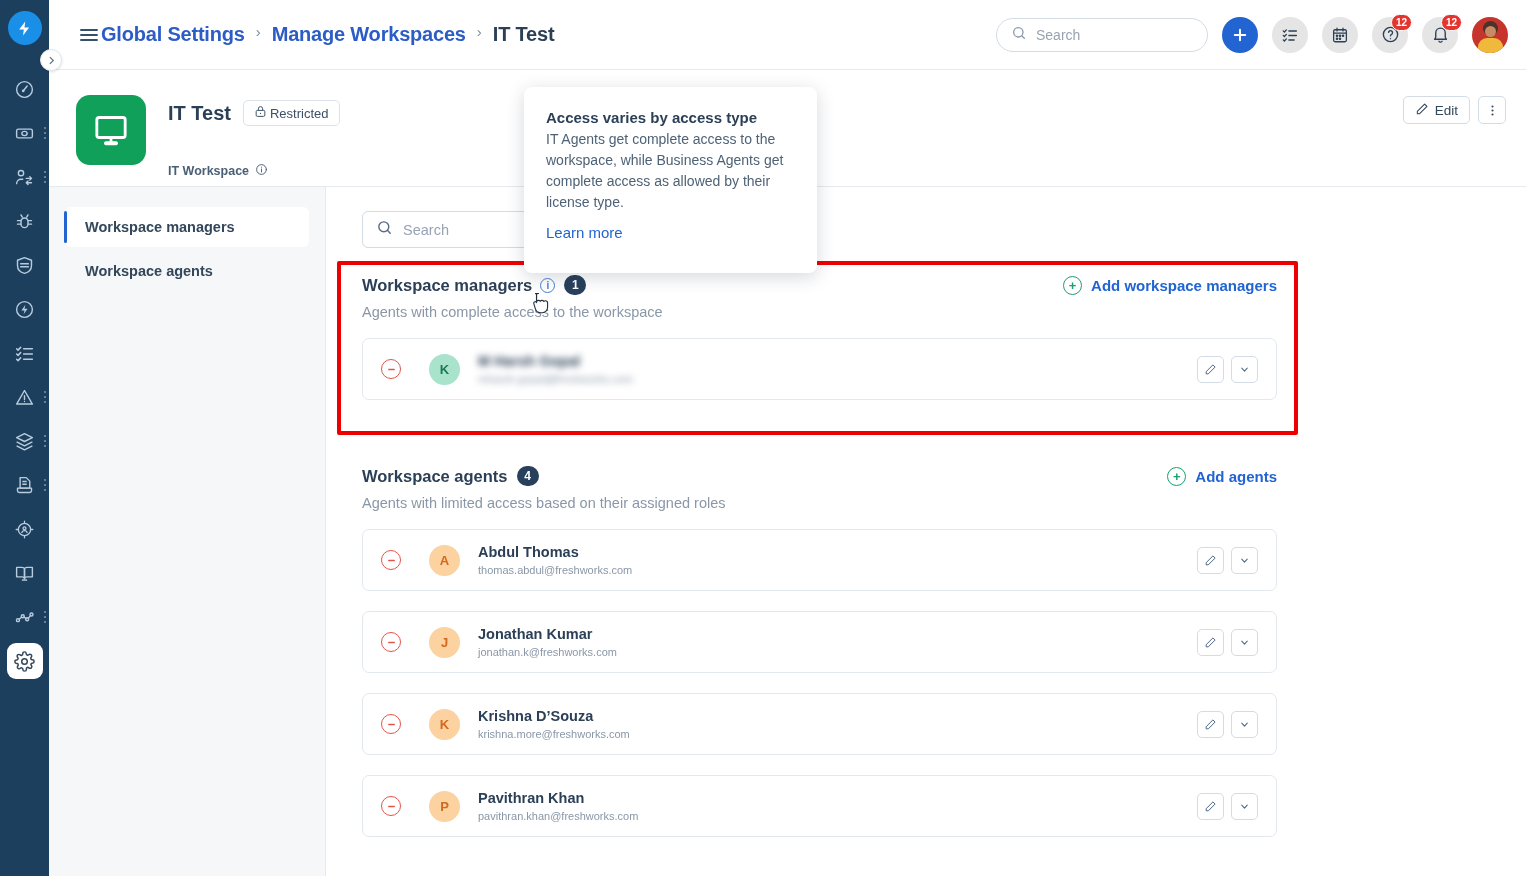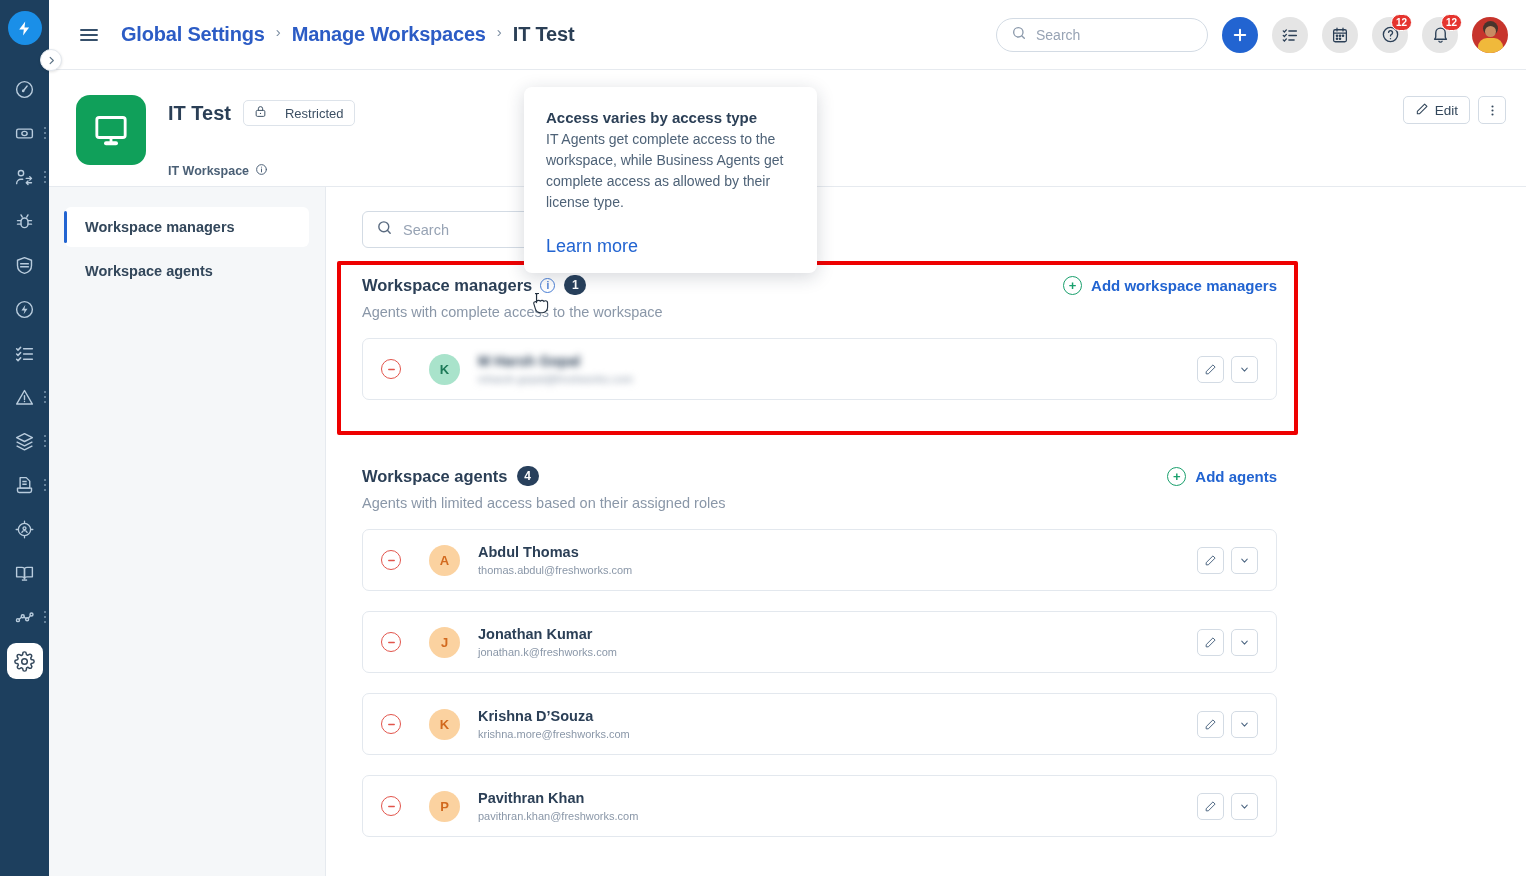--- a/index.html
+++ b/index.html
@@ -48,21 +48,21 @@
     box-shadow:0 1px 3px rgba(0,0,0,.12);
   }
 
   
   .topbar {
     position:absolute; left:49px; top:0; width:1477px; height:70px;
     background:#fff; border-bottom:1px solid #e6eaef;
     display:flex; align-items:center;
   }
   .hamburger { margin-left:28px; width:24px; height:24px; color:#36506b; cursor:pointer; }
-  .crumbs { display:flex; margin-left:20px; gap:11px; }
+  .crumbs { display:flex; gap:11px; }
   .crumb {
     font-size:20px; font-weight:bold; color:#2c5cc5; cursor:pointer;
     letter-spacing:-.2px;
   }
   .crumb.current { color:#2b3f56; cursor:default; }
   .crumb-sep { color:#7d8fa3; font-size:15px; }
 
   .topright { margin-left:auto; display:flex; align-items:center; gap:14px; margin-right:18px; }
   .searchbox {
     width:212px; height:34px; border:1px solid #d3dbe4; border-radius:18px;
@@ -99,21 +99,21 @@
   }
   .ws-icon {
     position:absolute; left:27px; top:25px; width:70px; height:70px;
     border-radius:14px; background:#10a05a;
     display:flex; align-items:center; justify-content:center;
   }
   .ws-title-row { position:absolute; left:119px; top:30px; display:flex; align-items:center; gap:12px; }
   .ws-title { font-size:20px; font-weight:bold; color:#2b3f56; }
   .ws-chip {
     height:26px; border:1px solid #dde3ea; border-radius:5px; background:#fff;
-    display:flex; align-items:center; gap:18px; padding:0 10px;
+    display:flex; align-items:center; gap:3px; padding:0 10px;
     font-size:13px; color:#3c4f63; font-weight:500;
   }
   .ws-sub { position:absolute; left:119px; top:63px; display:flex; align-items:center; gap:6px;margin-top:29px; }
   .ws-sub-text { font-size:12.5px; font-weight:bold; color:#4a5f75; }
   .ws-actions { position:absolute; right:20px; top:26px; display:flex; align-items:center; gap:8px; }
   .btn-edit {
     height:28px; padding:0 11px; border:1px solid #d3dbe4; border-radius:5px;
     background:#fff; display:flex; align-items:center; gap:6px;
     font-size:13.5px; color:#33475b; cursor:pointer;
   }
@@ -211,21 +211,21 @@
   }
 
   
   .tooltip {
     position:absolute; left:524px; top:87px; width:293px; height:186px;
     background:#fff; border-radius:8px; z-index:35;
     box-shadow:0 4px 18px rgba(25,40,60,.18); padding:22px 24px 0 22px;
   }
   .tt-title { font-size:15px; font-weight:bold; color:#2b3f56; }
   .tt-body { margin-top:3px; font-size:14px; line-height:21px; color:#4e6277; }
-  .tt-link { margin-top:23px; font-size:18px; color:#2264d1; cursor:pointer; }
+  .tt-link { margin-top:11px; font-size:15px; color:#2264d1; cursor:pointer; }
 
   
   .cursor { position:absolute; left:531px; top:291px; z-index:45; pointer-events:none; }
 </style>
 </head>
 <body>
 
 <div class="app">
 
   <div class="rail">

